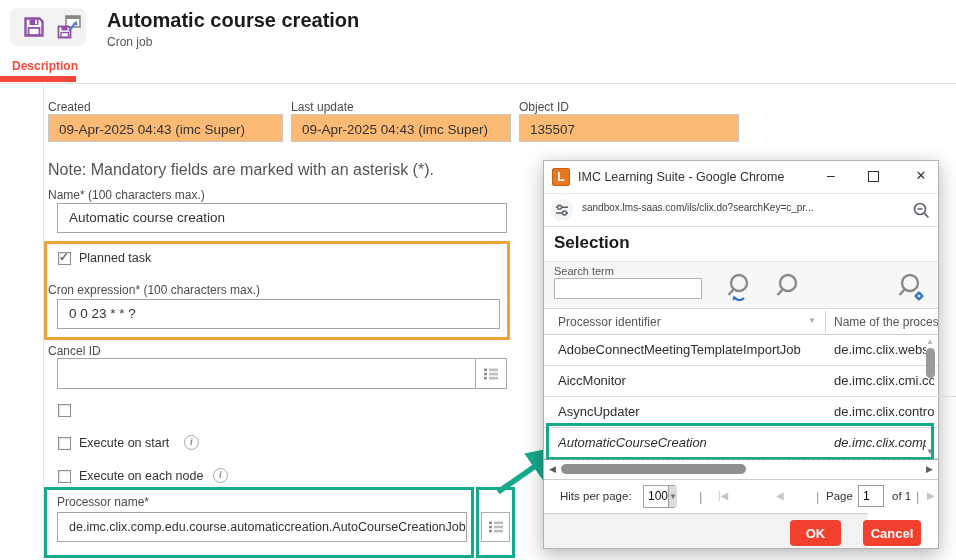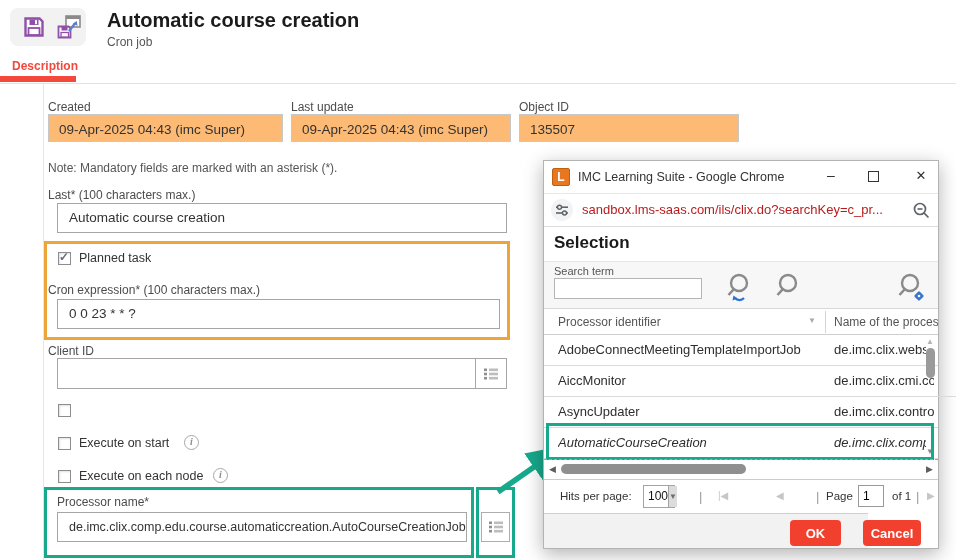--- a/index.html
+++ b/index.html
@@ -68,34 +68,34 @@
 
   <div class="abs lbl" style="left:48px;top:100px;">Created</div>
   <div class="abs ro-box" style="left:48px;top:114px;width:235px;">09-Apr-2025 04:43 (imc Super)</div>
 
   <div class="abs lbl" style="left:291px;top:100px;">Last update</div>
   <div class="abs ro-box" style="left:291px;top:114px;width:220px;">09-Apr-2025 04:43 (imc Super)</div>
 
   <div class="abs lbl" style="left:519px;top:100px;">Object ID</div>
   <div class="abs ro-box" style="left:519px;top:114px;width:220px;">135507</div>
 
-  <div class="abs" style="left:48px;top:161px;font-size:12px;color:#555;text-align:right;">Note: Mandatory fields are marked with an asterisk (*).</div>
-
-  <div class="abs lbl" style="left:48px;top:188px;">Last* (100 characters max.)</div>
+  <div class="abs" style="left:48px;top:161px;font-size:16px;color:#555;text-align:right;">Note: Mandatory fields are marked with an asterisk (*).</div>
+
+  <div class="abs lbl" style="left:48px;top:188px;">Name* (100 characters max.)</div>
   <div class="abs inp" style="left:57px;top:203px;width:450px;">Automatic course creation</div>
 
   <div class="abs hl-o" style="left:44px;top:241px;width:466px;height:99px;box-sizing:border-box;"></div>
   <span class="cb" style="left:58px;top:252px;">
     <span class="tick">✓</span>
   </span>
   <div class="abs cb-lbl" style="left:79px;top:251px;">Planned task</div>
   <div class="abs lbl" style="left:48px;top:283px;">Cron expression* (100 characters max.)</div>
   <div class="abs inp" style="left:57px;top:299px;width:443px;">0 0 23 * * ?</div>
 
-  <div class="abs lbl" style="left:48px;top:344px;">Client ID</div>
+  <div class="abs lbl" style="left:48px;top:344px;">Cancel ID</div>
   <div class="abs" style="left:57px;top:358px;width:450px;height:31px;border:1px solid #a6a6a6;background:#fff;box-sizing:border-box;">
     <div class="abs selbtn" style="right:0;top:0;width:30px;height:29px;">
       <svg width="16" height="14" viewBox="0 0 16 14">
         <rect x="1" y="1.5" width="3" height="2.6" fill="#8f8f8f"></rect>
           <rect x="6" y="1.5" width="9" height="2.6" fill="#bdbdbd"></rect>
         <rect x="1" y="5.7" width="3" height="2.6" fill="#8f8f8f"></rect>
           <rect x="6" y="5.7" width="9" height="2.6" fill="#bdbdbd"></rect>
         <rect x="1" y="9.9" width="3" height="2.6" fill="#8f8f8f"></rect>
           <rect x="6" y="9.9" width="9" height="2.6" fill="#bdbdbd"></rect>
       </svg>
@@ -148,21 +148,21 @@
     </div>
 
     <div class="abs" style="left:0;top:33px;width:394px;height:33px;border-bottom:1px solid #dcdcdc;box-sizing:border-box;">
       <svg class="abs" style="left:7px;top:5px;" width="22" height="22" viewBox="0 0 22 22">
         <circle cx="11" cy="11" r="11" fill="#f1f3f4"></circle>
         <line x1="5" y1="8.2" x2="17" y2="8.2" stroke="#5f6368" stroke-width="1.6"></line>
         <circle cx="8.5" cy="8.2" r="2" fill="#f1f3f4" stroke="#5f6368" stroke-width="1.4"></circle>
         <line x1="5" y1="14" x2="17" y2="14" stroke="#5f6368" stroke-width="1.6"></line>
         <circle cx="13.5" cy="14" r="2" fill="#f1f3f4" stroke="#5f6368" stroke-width="1.4"></circle>
       </svg>
-      <div class="abs" style="left:38px;top:8px;font-size:13px;color:#b91c1c;white-space:nowrap;">sandbox.lms-saas.com/ils/clix.do?searchKey=c_pr...</div>
+      <div class="abs" style="left:38px;top:8px;font-size:10px;color:#404040;white-space:nowrap;">sandbox.lms-saas.com/ils/clix.do?searchKey=c_pr...</div>
       <svg class="abs" style="left:368px;top:7px;" width="19" height="19" viewBox="0 0 19 19">
         <circle cx="8" cy="8" r="5.5" fill="none" stroke="#5f6368" stroke-width="1.7"></circle>
         <line x1="12.2" y1="12.2" x2="16.5" y2="16.5" stroke="#5f6368" stroke-width="1.7"></line>
         <line x1="5.5" y1="8" x2="10.5" y2="8" stroke="#5f6368" stroke-width="1.6"></line>
       </svg>
     </div>
 
     <div class="abs" style="left:10px;top:72px;font-size:17px;font-weight:bold;color:#1a1a1a;">Selection</div>
 
     <div class="abs" style="left:0;top:100px;width:394px;height:48px;background:#f7f7f7;border-top:1px solid #e5e5e5;border-bottom:1px solid #d8d8d8;box-sizing:border-box;">

